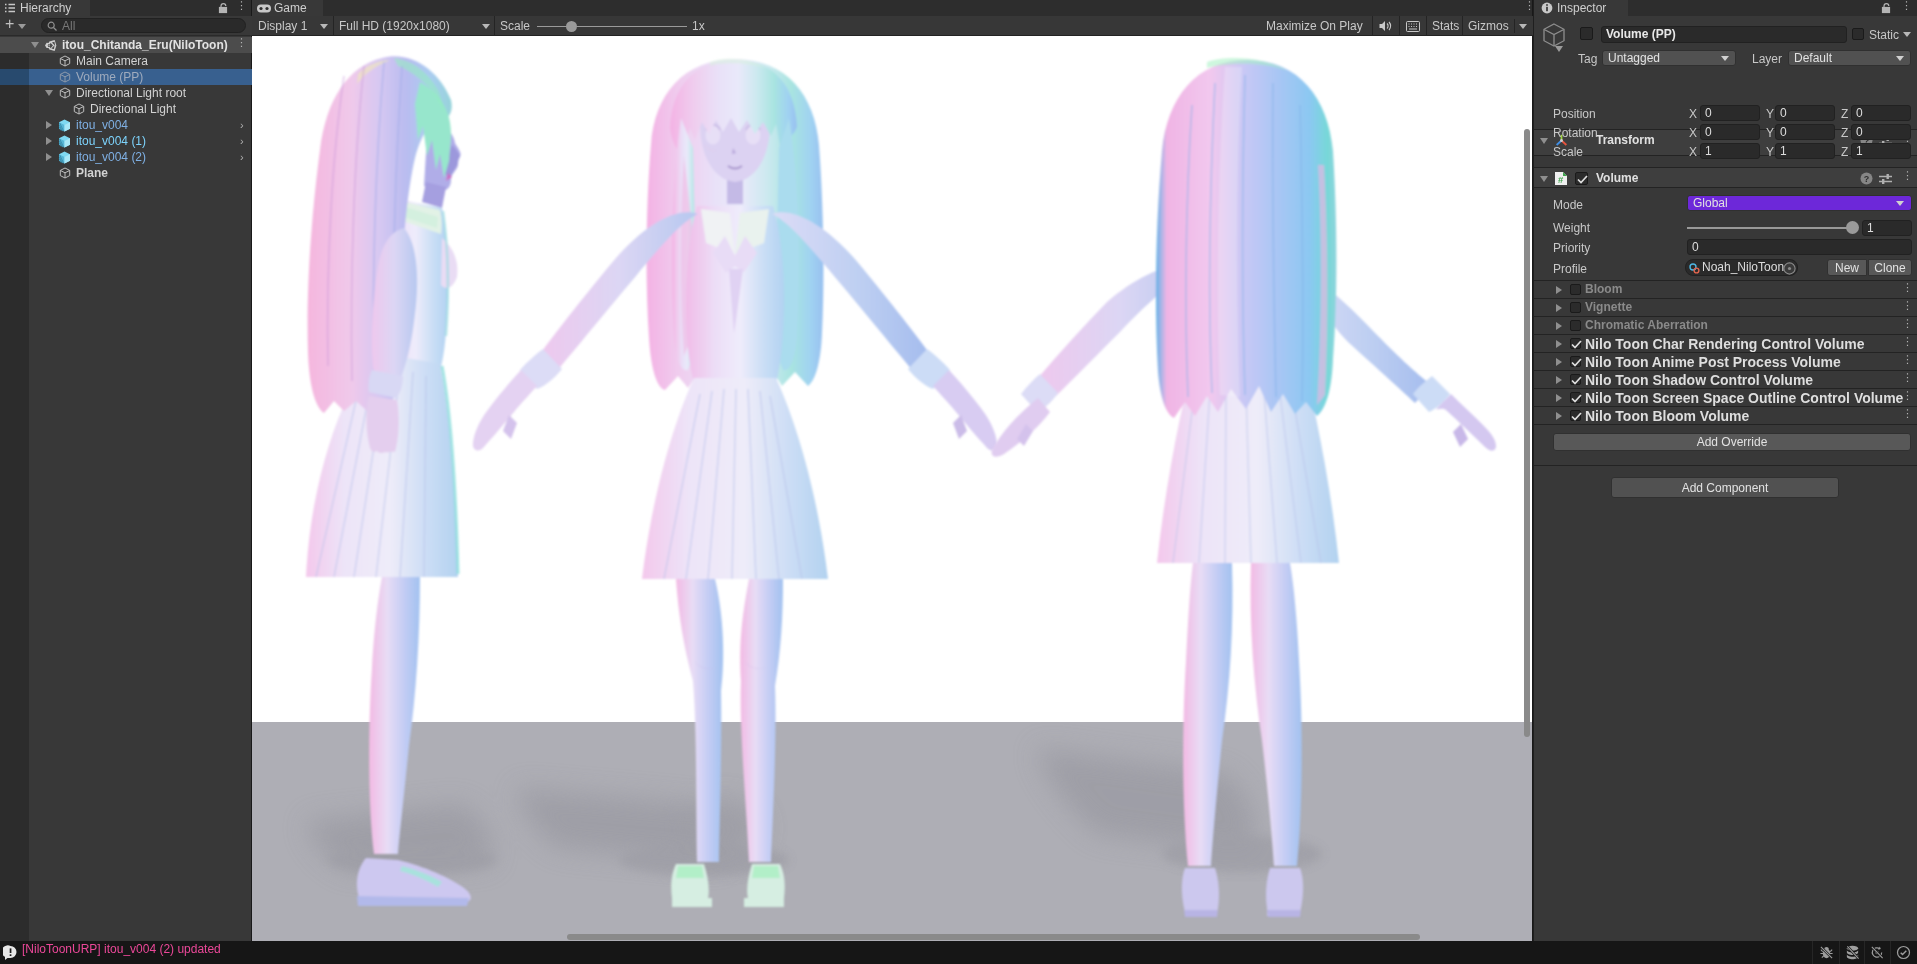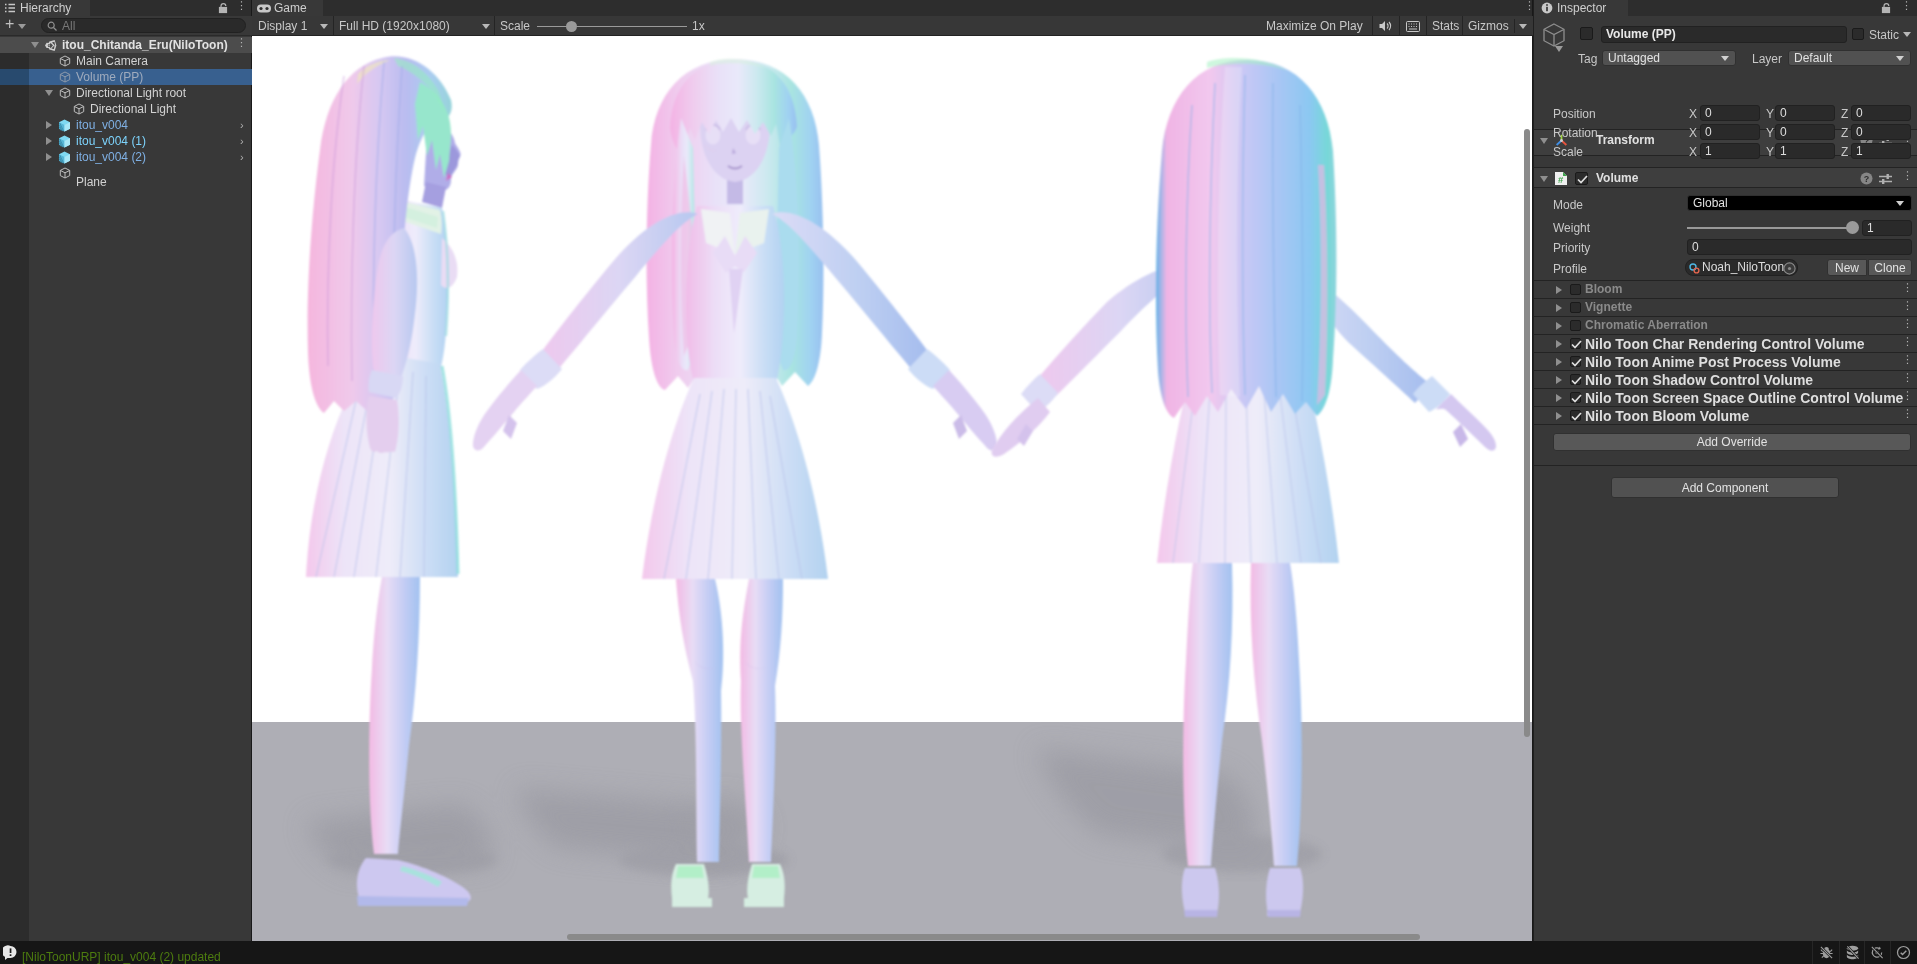--- a/index.html
+++ b/index.html
@@ -158,21 +158,21 @@
       <span style="position:absolute;left:240px;top:0;color:#b0b0b0;font-size:11px;">›</span>
     </div>
 
     <div class="row16" style="left:0;top:128px;width:252px;">
       <svg width="12" height="12" style="position:absolute;left:59px;top:2px" viewBox="0 0 12 12">
         <g fill="none" stroke="#bdbdbd" stroke-width="1">
             <path d="M6 1 10.7 3.4v5.2L6 11 1.3 8.6V3.4z"></path>
             <path d="M1.4 3.5 6 5.8l4.6-2.3M6 5.8V11"></path>
           </g>
       </svg>
-      <span style="position:absolute;left:76px;top:9px;">Plane</span>
+      <span style="position:absolute;left:76px;top:0;font-weight:bold;">Plane</span>
     </div>
   </div>
 </div>
 
 <div id="game" class="abs">
   <div class="tabstrip"></div>
   <div class="tab" style="left:0;width:71px;">
     <svg width="14" height="9" style="position:absolute;left:5px;top:4px" viewBox="0 0 14 9">
       <rect x="0" y="0.5" width="14" height="8" rx="4" fill="#c8c8c8"></rect>
       <circle cx="4" cy="4.5" r="1.6" fill="#2d2d2d"></circle>
@@ -590,21 +590,21 @@
     <svg width="13" height="12" style="position:absolute;left:346px;top:5px" viewBox="0 0 13 12">
       <g stroke="#b0b0b0" stroke-width="1.4">
           <path d="M0 3.5h13M0 8.5h13"></path>
         </g>
       <rect x="7.5" y="1" width="2.4" height="5" fill="#b0b0b0"></rect>
         <rect x="3" y="6" width="2.4" height="5" fill="#b0b0b0"></rect>
     </svg>
     <div class="dots3" style="left:369px;top:5px;">⋮</div>
   </div>
   <span class="txt" style="position:absolute;left:20px;top:197px;">Mode</span>
-  <div class="drop" style="left:154px;top:195px;width:225px;height:16px;background:#000000;">Global<div class="carat" style="right:7px;top:5px;border-top-color:#d0d0d0;"></div></div>
+  <div class="drop" style="left:154px;top:195px;width:225px;height:16px;background:#6d28d9;">Global<div class="carat" style="right:7px;top:5px;border-top-color:#d0d0d0;"></div></div>
   <span class="txt" style="position:absolute;left:20px;top:220px;">Weight</span>
   <div style="position:absolute;left:154px;top:227px;width:166px;height:2px;background:#999999;"></div>
   <div style="position:absolute;left:313px;top:221px;width:13px;height:13px;border-radius:50%;background:#9a9a9a;"></div>
   <div class="field" style="left:329px;top:220px;width:50px;height:16px;">1</div>
   <span class="txt" style="position:absolute;left:20px;top:240px;">Priority</span>
   <div class="field" style="left:154px;top:239px;width:225px;height:16px;">0</div>
   <span class="txt" style="position:absolute;left:20px;top:261px;">Profile</span>
   <div class="field" style="left:152px;top:259px;width:113px;height:17px;padding-left:16px;overflow:hidden;border-radius:8px;">
     <svg width="11" height="11" style="position:absolute;left:3px;top:3px" viewBox="0 0 11 11">
       <circle cx="4" cy="4" r="3" fill="none" stroke="#4db6e2" stroke-width="1.4"></circle>
@@ -689,21 +689,21 @@
   <div class="btn" style="left:78px;top:477px;width:228px;height:21px;line-height:20px;background:#515151;">Add Component</div>
   <div class="abs" style="left:0;top:0;width:1px;height:941px;background:#1f1f1f;"></div>
 </div>
 
 <div id="status" class="abs">
   <svg width="15" height="15" style="position:absolute;left:3px;top:4px" viewBox="0 0 15 15">
     <path d="M7.5 1a6 6 0 0 1 0 12h-3L2 15v-3.2A6 6 0 0 1 7.5 1z" fill="#e6e6e6"></path>
     <rect x="6.7" y="3.4" width="1.7" height="4.6" fill="#1a1a1a"></rect>
     <rect x="6.7" y="9.3" width="1.7" height="1.7" fill="#1a1a1a"></rect>
   </svg>
-  <span class="txt" style="position:absolute;left:22px;top:8px;color:#4d7c0f;">[NiloToonURP] itou_v004 (2) updated</span>
+  <span class="txt" style="position:absolute;left:22px;top:0;color:#ec4899;">[NiloToonURP] itou_v004 (2) updated</span>
   <div class="sep" style="left:1812px;top:0;height:23px;background:#262626;"></div>
   <div class="sep" style="left:1839px;top:0;height:23px;background:#262626;"></div>
   <div class="sep" style="left:1864px;top:0;height:23px;background:#262626;"></div>
   <div class="sep" style="left:1890px;top:0;height:23px;background:#262626;"></div>
   <svg width="15" height="15" style="position:absolute;left:1819px;top:4px" viewBox="0 0 16 16">
     <g fill="#9e9e9e">
         <ellipse cx="8" cy="9" rx="4" ry="5"></ellipse>
         <ellipse cx="8" cy="4" rx="2.4" ry="2"></ellipse>
     <path d="M2 5l2 2M14 5l-2 2M1.5 9h3M14.5 9h-3M3 13.5l2-2M13 13.5l-2-2" stroke="#9e9e9e" stroke-width="1.2"></path>
       </g>

